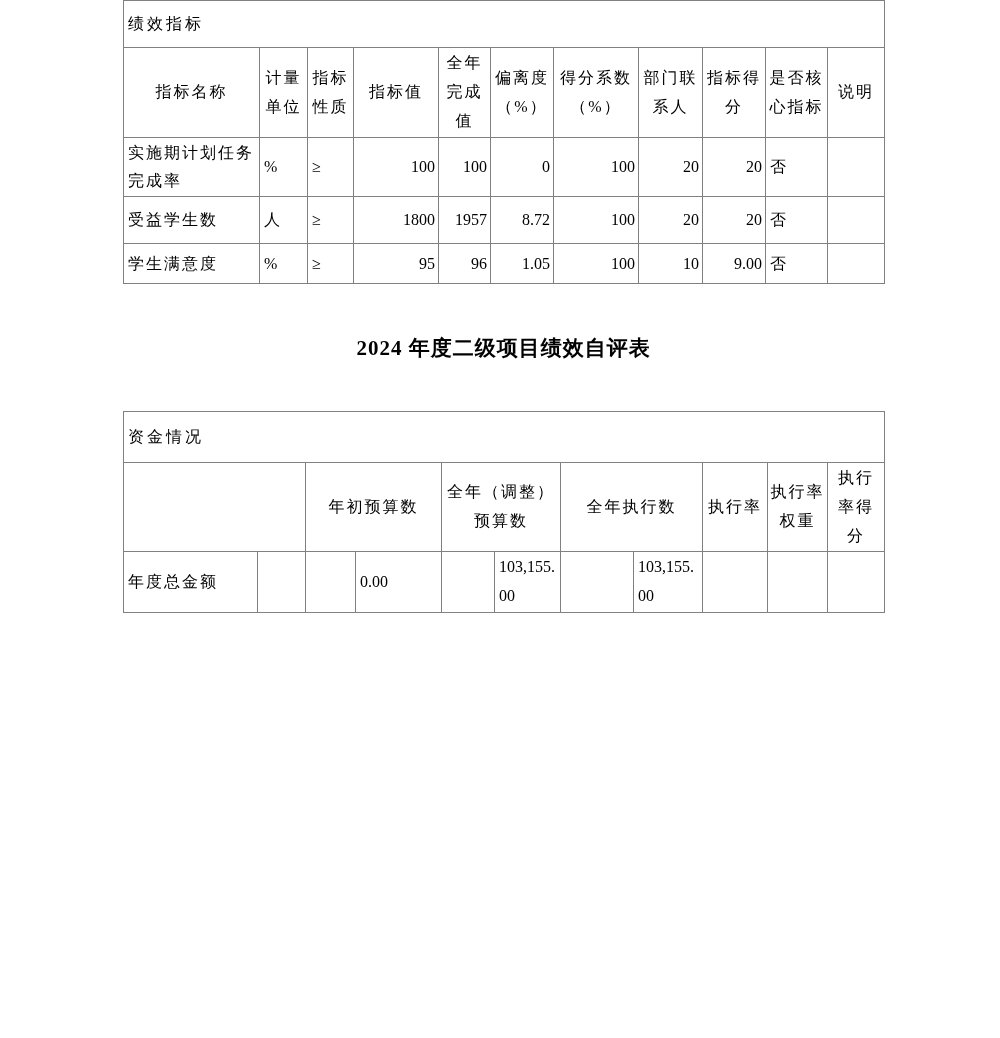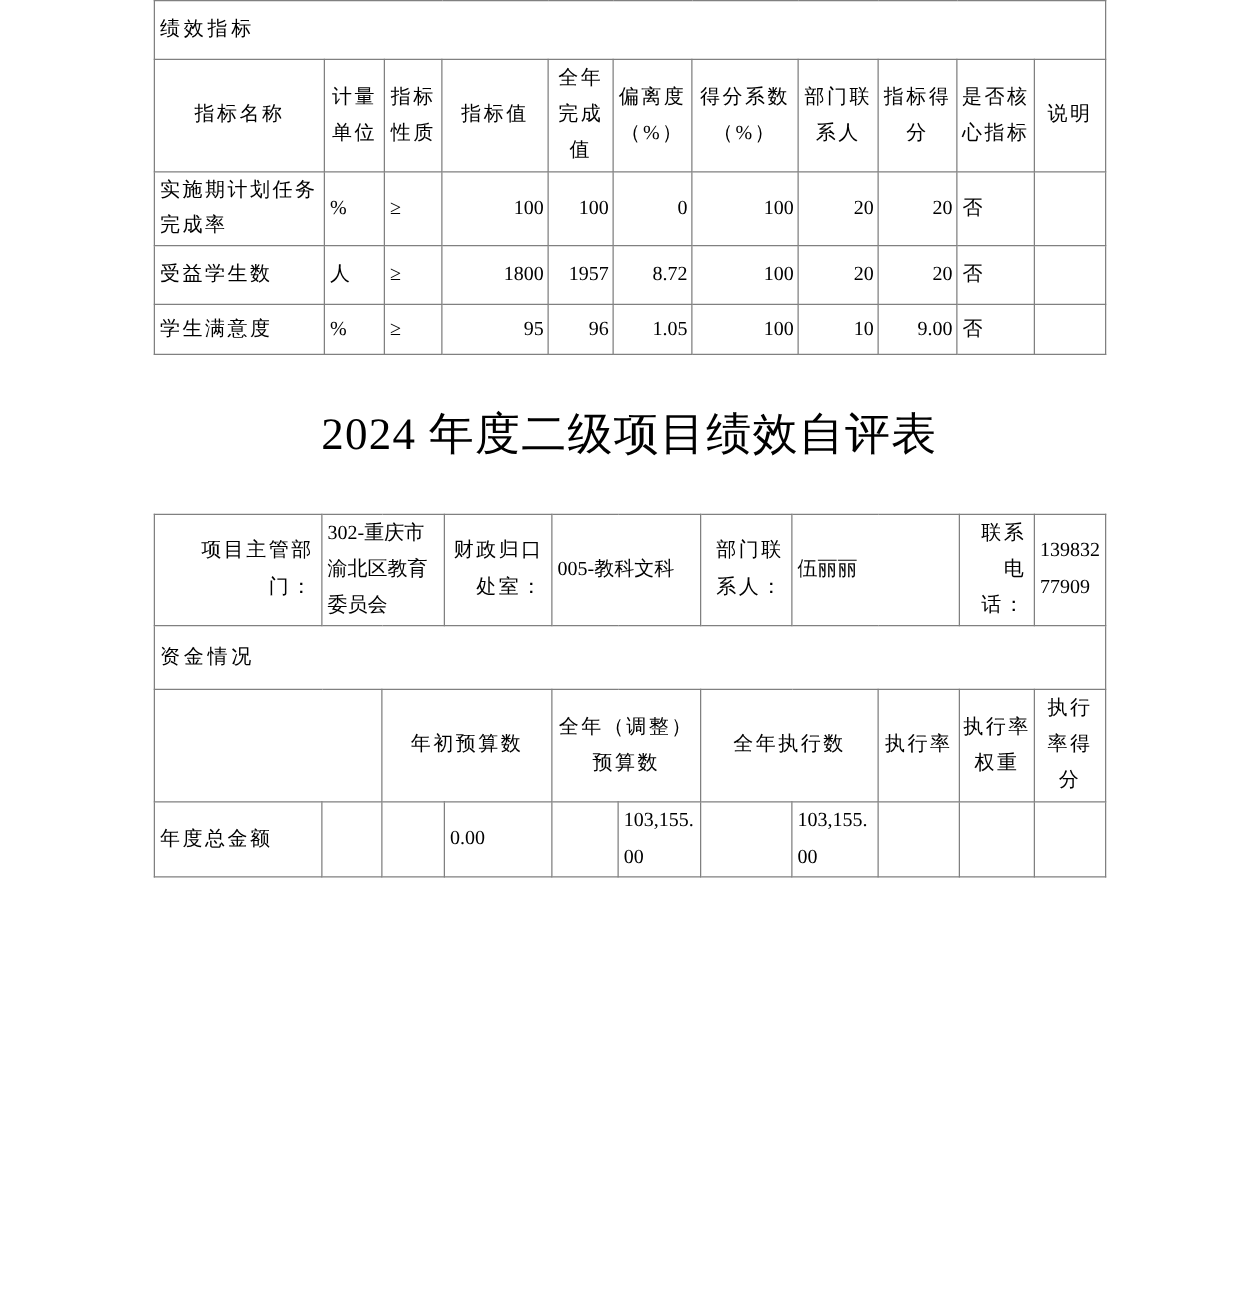--- a/index.html
+++ b/index.html
@@ -17,21 +17,21 @@
   .tblA tr.cut td{border-top:none;}
   .goal{vertical-align:top;line-height:2.0;padding:4px 6px;letter-spacing:3px;text-align:left;}
   .sec{text-align:left;letter-spacing:3px;height:44px;}
   .hc{text-align:center;letter-spacing:2px;line-height:1.8;padding:1px 2px;}
   .al{text-align:left;letter-spacing:2px;}
   .ar{text-align:right;letter-spacing:0;padding-right:3px;}
   .lbl{text-align:right;letter-spacing:2px;line-height:1.8;padding-right:6px;}
   .val{text-align:left;letter-spacing:0;line-height:1.8;}
   .status{text-align:right;letter-spacing:2px;padding-right:8px;height:45px;}
   .titleblock{height:127px;display:flex;align-items:center;justify-content:center;}
-  .rtitle{font-size:36px;font-weight:normal;letter-spacing:1px;}
+  .rtitle{font-size:21px;font-weight:bold;letter-spacing:1px;}
 </style>
 </head>
 <body>
 
 <div class="doc">
 
   <table class="tblA">
     <colgroup>
       <col style="width:136px">
         <col style="width:48px">
@@ -116,30 +116,20 @@
       <col style="width:86px">
         <col style="width:53px">
         <col style="width:66px">
       <col style="width:73px">
         <col style="width:69px">
         <col style="width:65px">
       <col style="width:60px">
         <col style="width:57px">
     </colgroup>
     <tbody>
-    <tr style="height:82px">
-      <td class="lbl">项目主管部门：</td>
-      <td colspan="2" class="val">302-重庆市渝北区教育委员会</td>
-      <td class="lbl">财政归口处室：</td>
-      <td colspan="2" class="val">005-教科文科</td>
-      <td class="lbl">部门联系人：</td>
-      <td colspan="2" class="val">伍丽丽</td>
-      <td class="lbl">联系电话：</td>
-      <td class="val">13983277909</td>
-    </tr>
     <tr>
       <td colspan="11" class="sec" style="height:48px">资金情况</td>
     </tr>
     <tr style="height:57px">
       <td colspan="2" class="hc"></td>
       <td colspan="2" class="hc">年初预算数</td>
       <td colspan="2" class="hc">全年（调整）预算数</td>
       <td colspan="2" class="hc">全年执行数</td>
       <td class="hc">执行率</td>
       <td class="hc">执行率权重</td>

